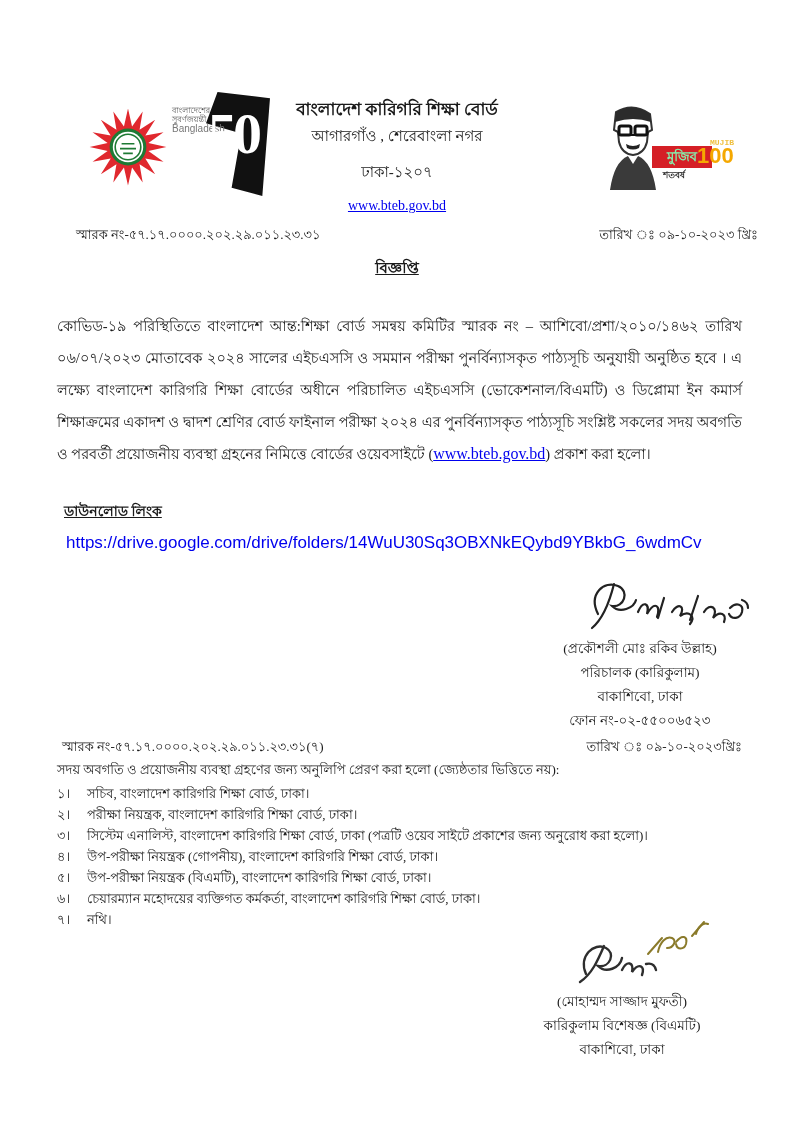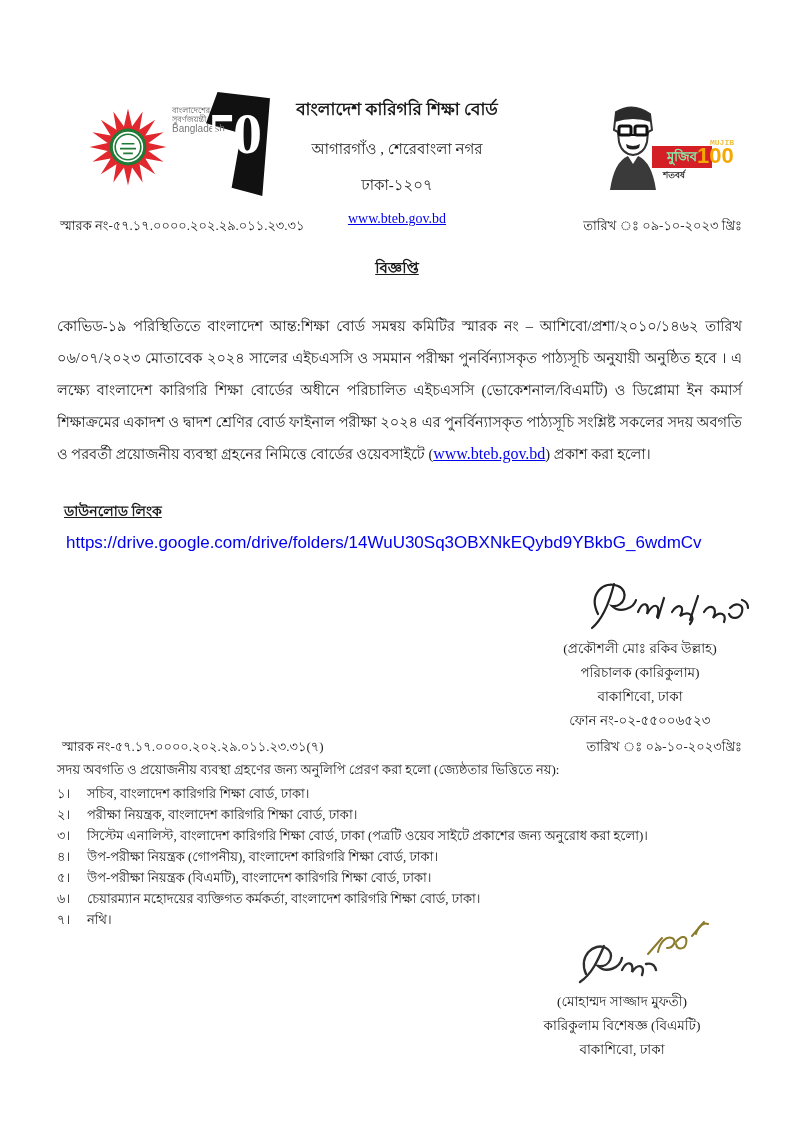--- a/index.html
+++ b/index.html
@@ -11,34 +11,34 @@
   
   .seal{position:absolute;left:88px;top:98px;width:80px;height:98px;}
   .fifty{position:absolute;left:172px;top:92px;width:100px;height:110px;}
   .fifty-text{position:absolute;left:0;top:14px;width:56px;font-size:8px;line-height:9px;color:#555;font-family:"Liberation Sans",sans-serif;}
   .fifty-bd{color:#777;font-size:10px;}
   .fifty-swoosh{position:absolute;left:34px;top:0px;width:64px;height:104px;background:#111;
     clip-path:polygon(18% 0,100% 6%,88% 100%,40% 92%,55% 40%,0 30%);}
   .fifty-num{position:absolute;left:36px;top:8px;font-size:58px;font-weight:bold;color:#fff;
     font-family:"Liberation Serif",serif;letter-spacing:-4px;}
   .center-head{position:absolute;left:247px;top:96px;width:300px;text-align:center;}
-  .org-name{font-size:17px;font-weight:bold;margin-bottom:13px;}
+  .org-name{font-size:17px;font-weight:bold;margin-bottom:0;}
   .addr{font-size:15px;margin-bottom:11px;}
   .site-link{font-size:14px;color:#0000ee;text-decoration:underline;cursor:pointer;}
   .mujib{position:absolute;left:596px;top:102px;width:140px;height:90px;}
   .mujib svg{position:absolute;left:6px;top:0;}
   .mujib-box{position:absolute;left:56px;top:44px;width:60px;height:22px;background:#d51f26;color:#86efac;
     font-weight:bold;font-size:13px;text-align:center;line-height:22px;}
   .mujib-shot{position:absolute;left:56px;top:66px;width:44px;font-size:9px;color:#333;text-align:center;font-weight:bold;}
   .mujib-100{position:absolute;left:101px;top:44px;color:#f5a800;font-family:"Liberation Sans",sans-serif;
     font-weight:bold;font-size:22px;line-height:20px;}
   .mujib-en{position:absolute;left:114px;top:36px;color:#f0c040;font-size:8px;font-weight:bold;font-family:Liberation Mono, monospace;}
   
   .memo-row{position:absolute;width:682px;left:60px;display:flex;justify-content:space-between;font-size:13px;}
-  .memo1{top:216px;} .memo2{top:737px;left:62px;width:680px;gap:28px;}
+  .memo1{top:225px;margin-left:16px;} .memo2{top:737px;left:62px;width:680px;gap:28px;}
   .notice-title{position:absolute;left:0;top:256px;width:794px;text-align:center;font-size:15px;font-weight:bold;text-decoration:underline;}
   
   .body-para{position:absolute;left:57px;top:310px;width:685px;font-size:14.5px;line-height:32px;text-align:justify;}
   .inline-link{color:#0000ee;text-decoration:underline;font-size:16px;cursor:pointer;}
   .dl-heading{position:absolute;left:64px;top:500px;font-size:14px;font-weight:bold;text-decoration:underline;}
   .dl-link{position:absolute;left:66px;top:533px;font-size:17px;color:#0000ee;
     font-family:"Liberation Sans",sans-serif;cursor:pointer;}
   
   .sig-block{position:absolute;text-align:center;font-size:13.5px;line-height:24px;}
   .sig1{left:480px;top:578px;width:320px;}

